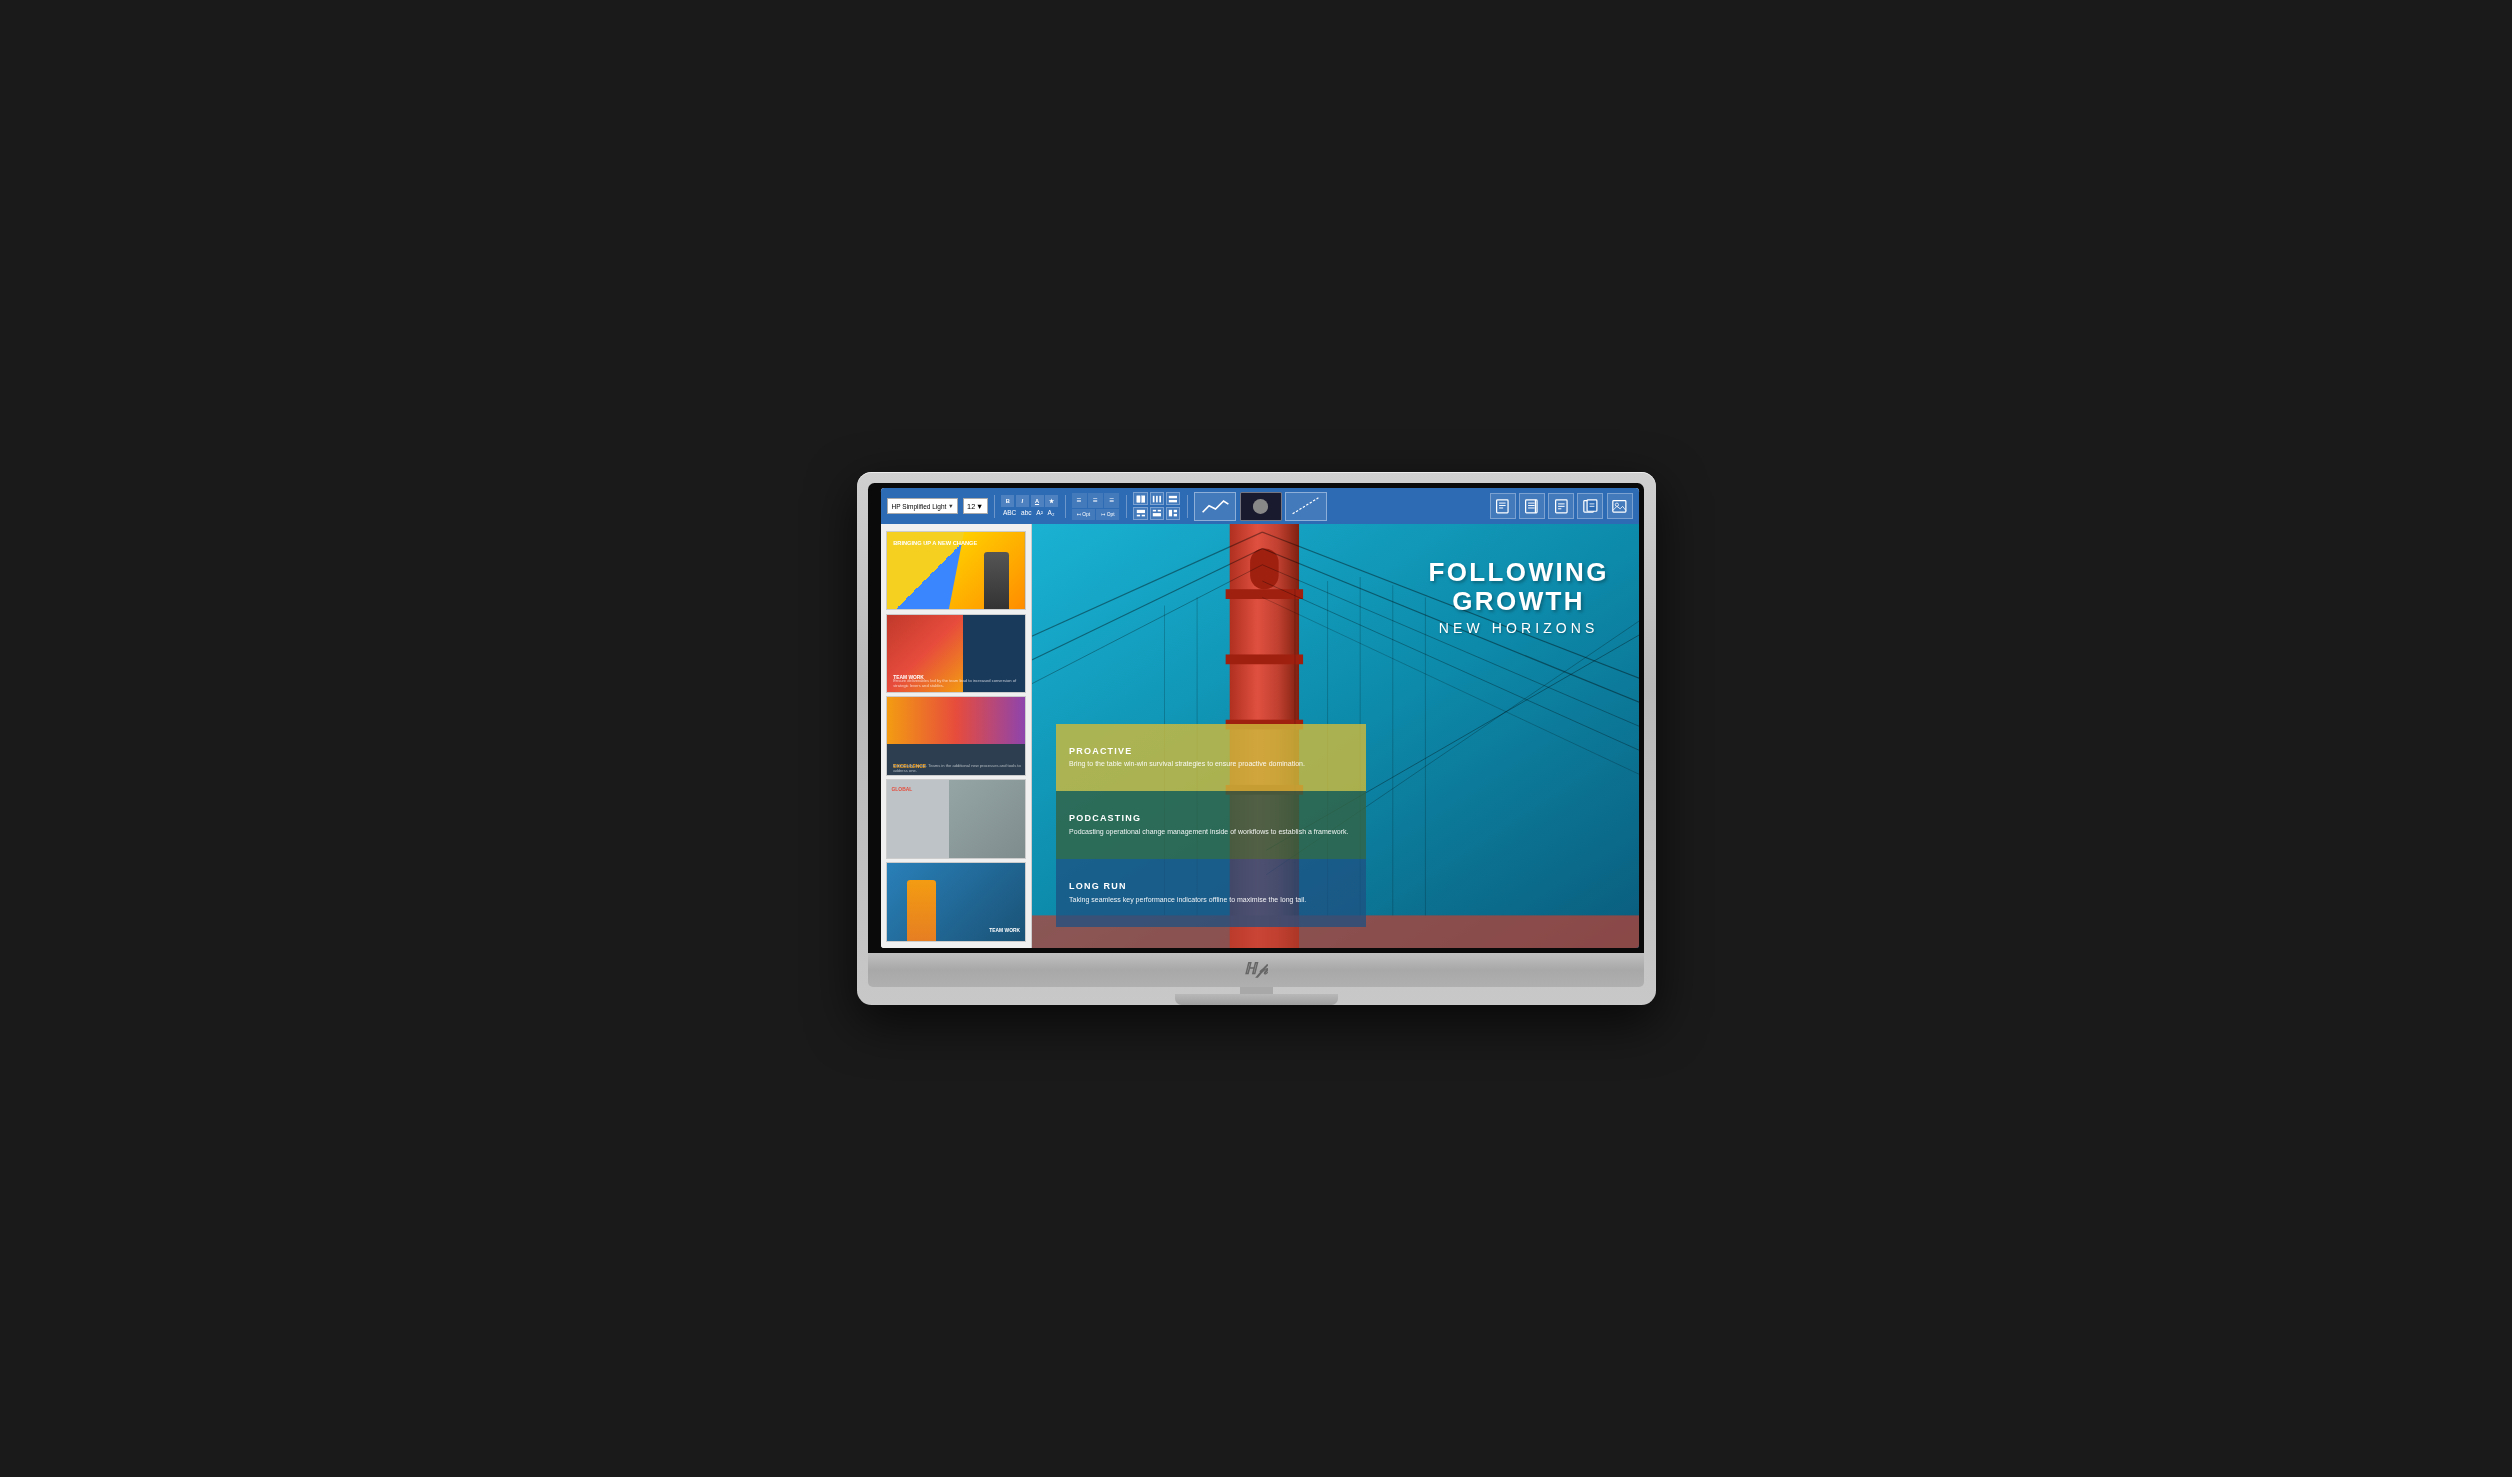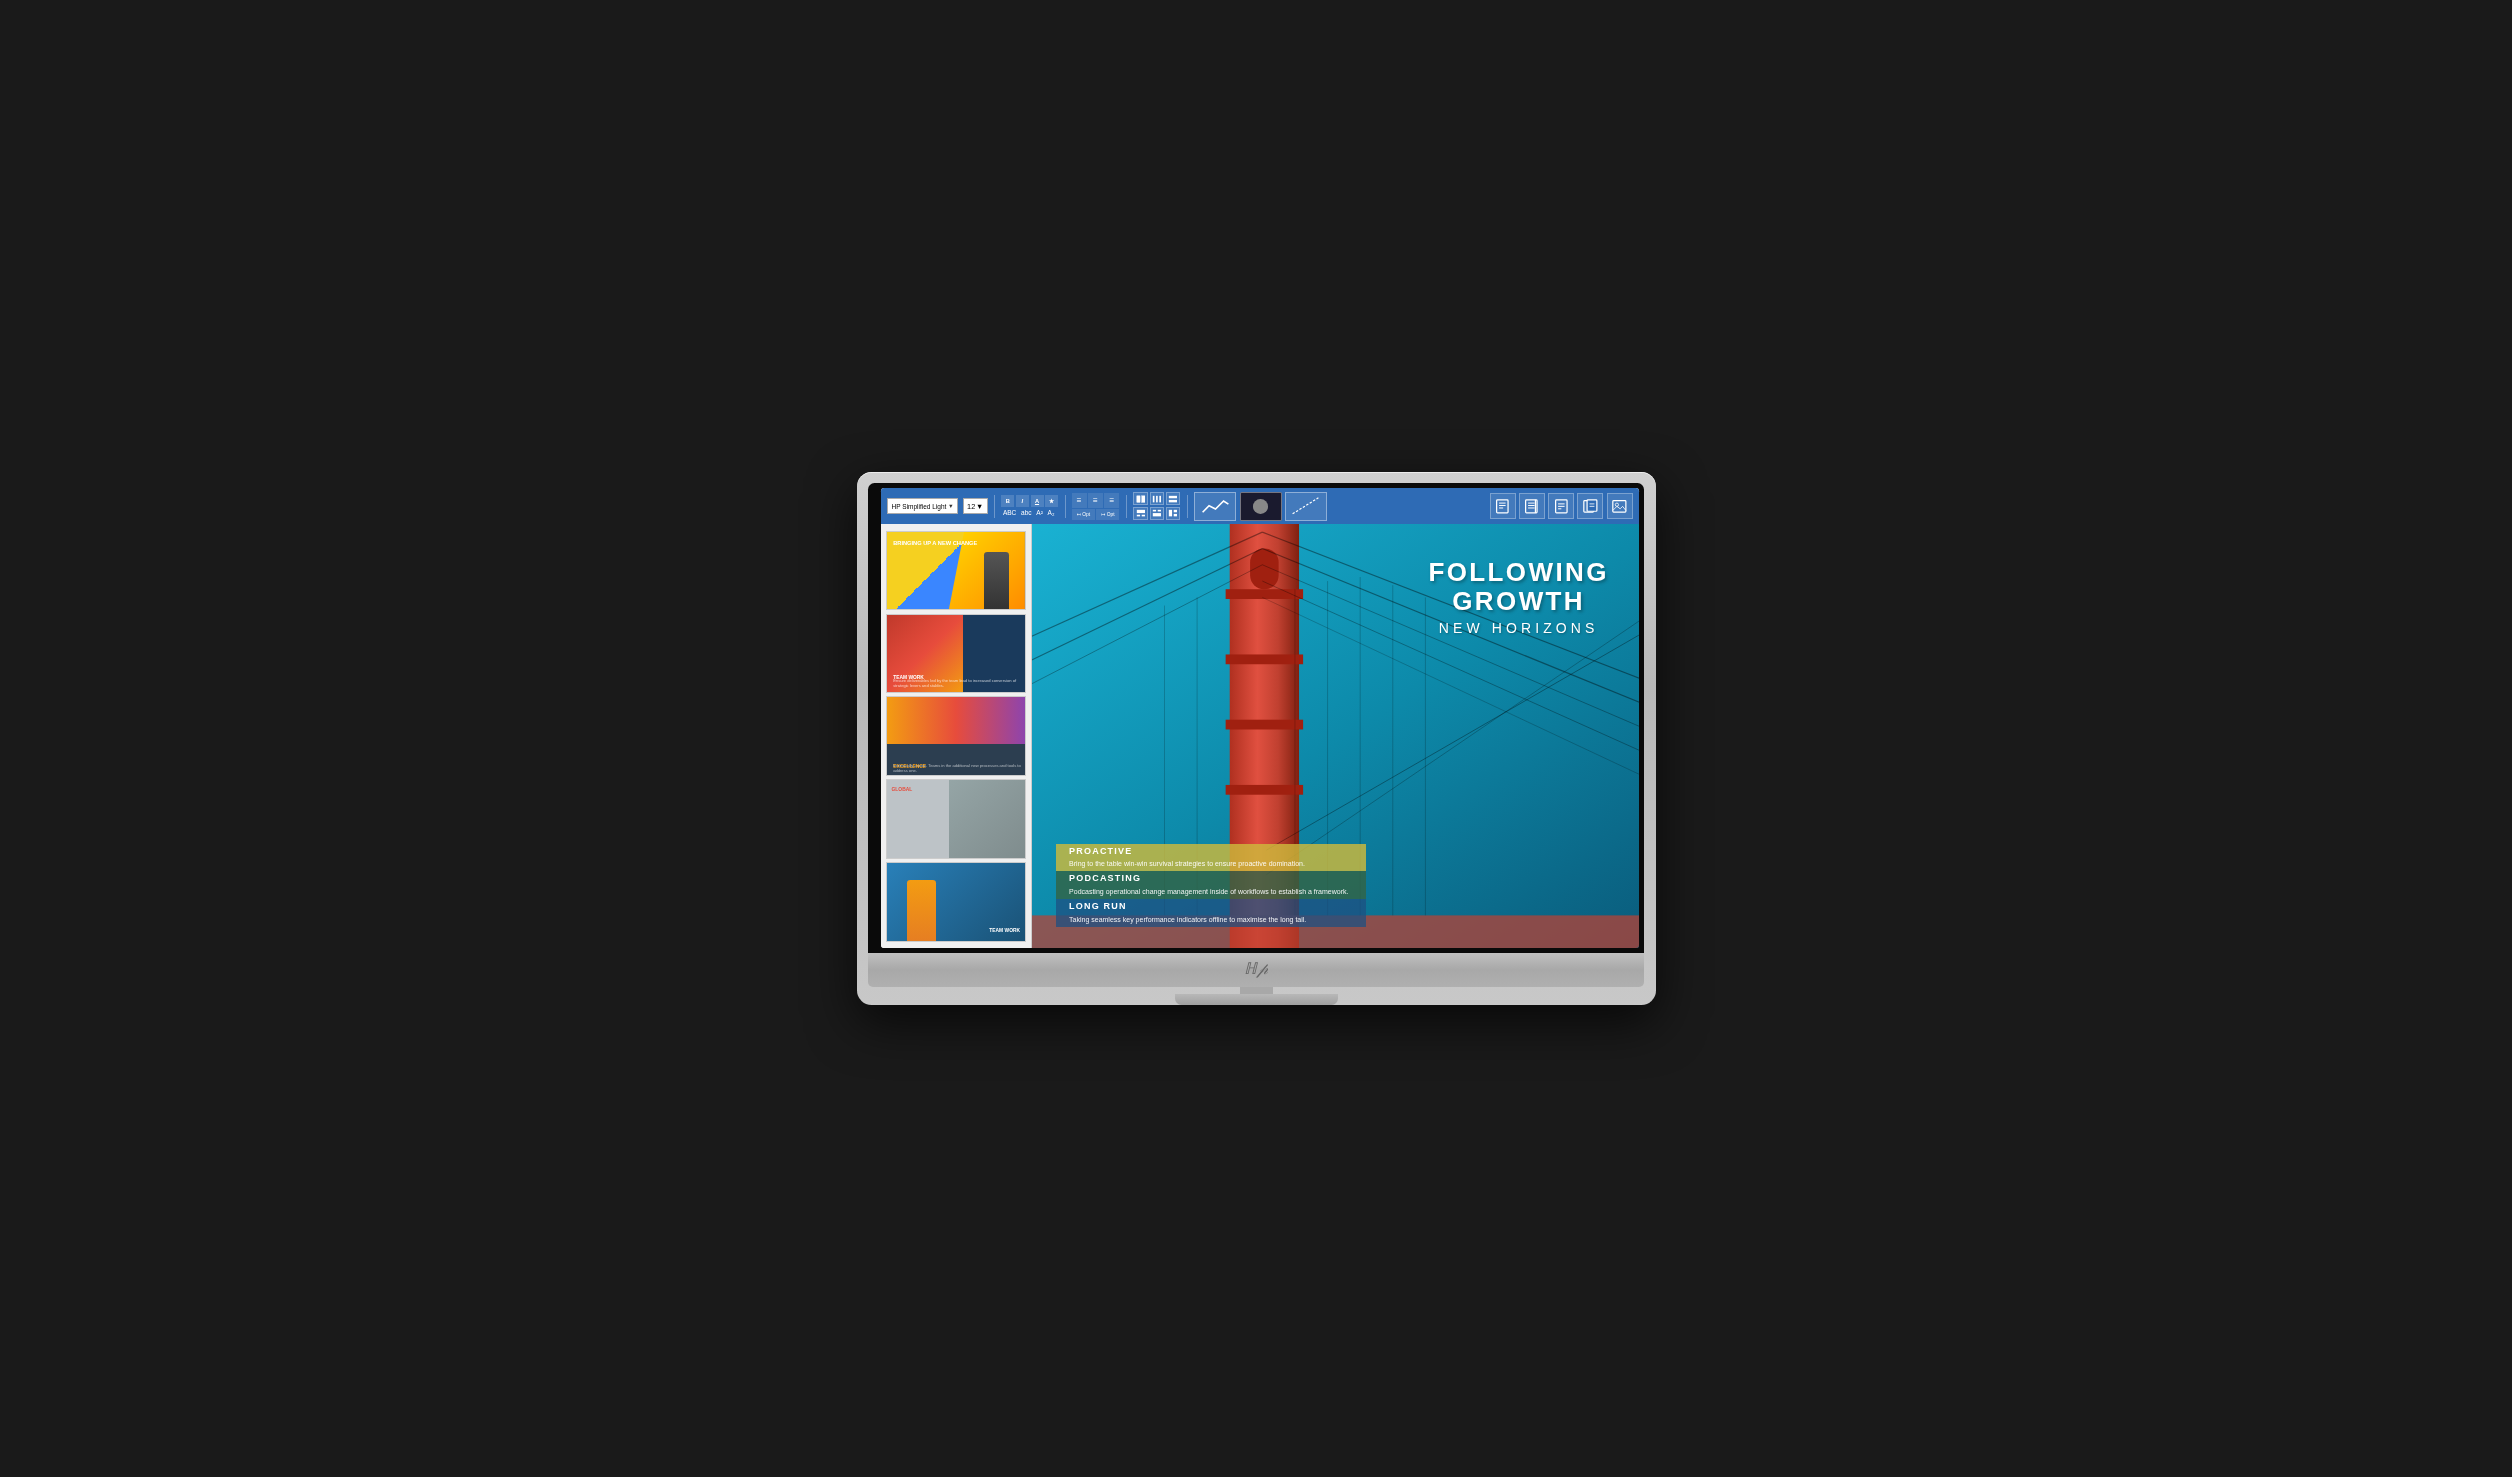--- a/index.html
+++ b/index.html
@@ -412,21 +412,21 @@
       position: absolute;
       bottom: 5%;
       left: 4%;
       width: 51%;
       display: flex;
       flex-direction: column;
       gap: 0;
     }
 
     .content-box {
-      padding: 2px 13px;
+      padding: 22px 13px;
       position: relative;
     }
 
     .content-box.proactive {
       background: rgba(205, 185, 60, 0.82);
     }
 
     .content-box.podcasting {
       background: rgba(50, 100, 70, 0.82);
     }
@@ -458,21 +458,21 @@
       display: flex;
       align-items: center;
       justify-content: center;
       position: relative;
     }
 
     .hp-logo {
       color: #555;
       font-size: 14.7px;
       font-style: italic;
-      font-weight: normal;
+      font-weight: bold;
     }
 
     .monitor-stand-base {
       width: 163px;
       height: 11.4px;
       background: linear-gradient(180deg, #b8b8b8 0%, #a0a0a0 100%);
       border-radius: 0 0 6.5px 6.5px;
       margin: 0 auto;
     }
 

